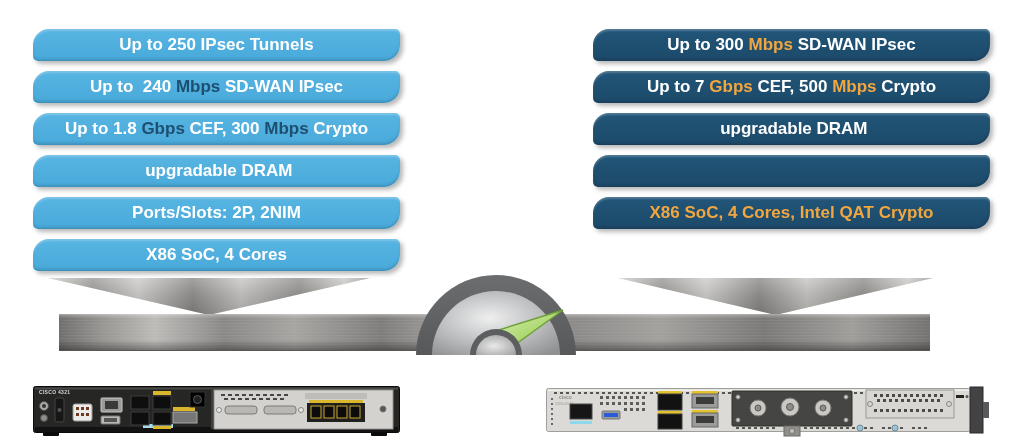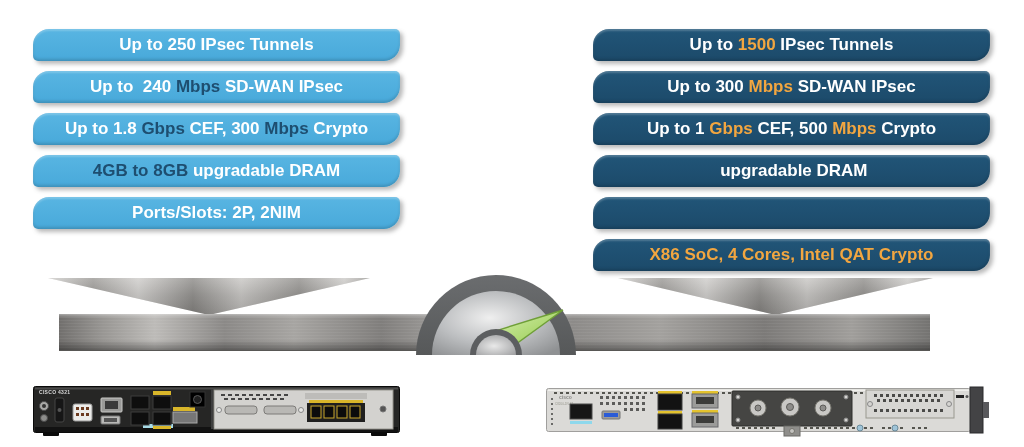--- a/index.html
+++ b/index.html
@@ -47,28 +47,28 @@
 </style>
 </head>
 <body>
 
 <div class="stage">
 
   <section class="stack left">
       <div class="pill light"><span>Up to 250 IPsec Tunnels</span></div>
       <div class="pill light"><span>Up to  240 </span><span class="em">Mbps</span><span> SD-WAN IPsec</span></div>
       <div class="pill light"><span>Up to 1.8 </span><span class="em">Gbps</span><span> CEF, 300 </span><span class="em">Mbps</span><span> Crypto</span></div>
-      <div class="pill light"><span class="em">4GB to 8GB</span><span> upgradable DRAM</span></div>
+      <div class="pill light"><span> upgradable DRAM</span></div>
       <div class="pill light"><span>Ports/Slots: 2P, 2NIM</span></div>
+      <div class="pill light"><span>X86 SoC, 4 Cores</span></div>
     </section>
 
   <section class="stack right">
-      <div class="pill dark"><span>Up to </span><span class="em">1500</span><span> IPsec Tunnels</span></div>
       <div class="pill dark"><span>Up to 300 </span><span class="em">Mbps</span><span> SD-WAN IPsec</span></div>
-      <div class="pill dark"><span>Up to 1 </span><span class="em">Gbps</span><span> CEF, 500 </span><span class="em">Mbps</span><span> Crypto</span></div>
+      <div class="pill dark"><span>Up to 7 </span><span class="em">Gbps</span><span> CEF, 500 </span><span class="em">Mbps</span><span> Crypto</span></div>
       <div class="pill dark"><span> upgradable DRAM</span></div>
       <div class="pill dark"></div>
       <div class="pill dark"><span class="em">X86 SoC, 4 Cores, Intel QAT Crypto</span></div>
     </section>
 
   <div class="wedge left"></div>
   <div class="wedge right"></div>
   <div class="beam"></div>
 
   <svg class="gauge" viewBox="0 0 166 128" aria-hidden="true">

